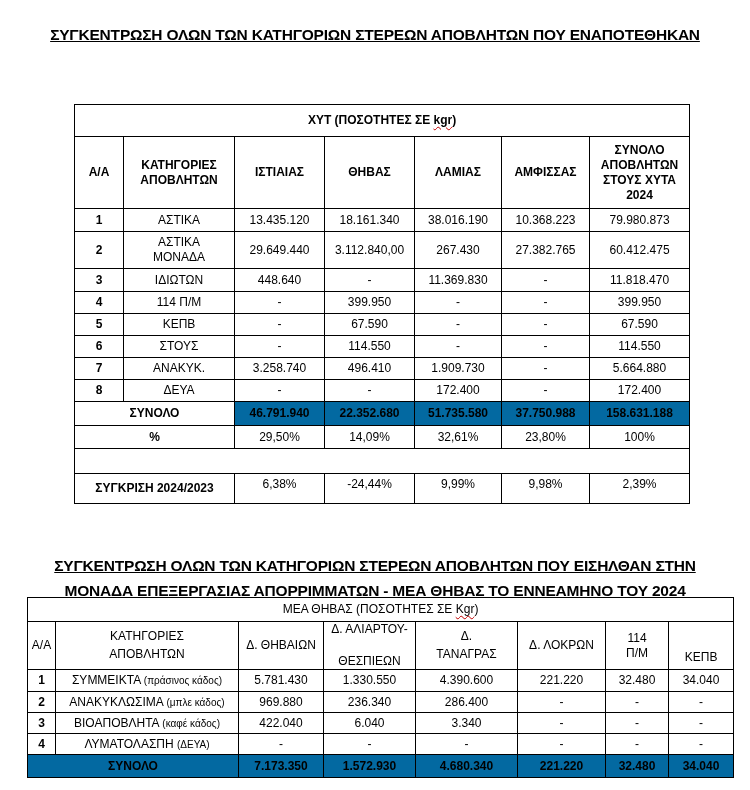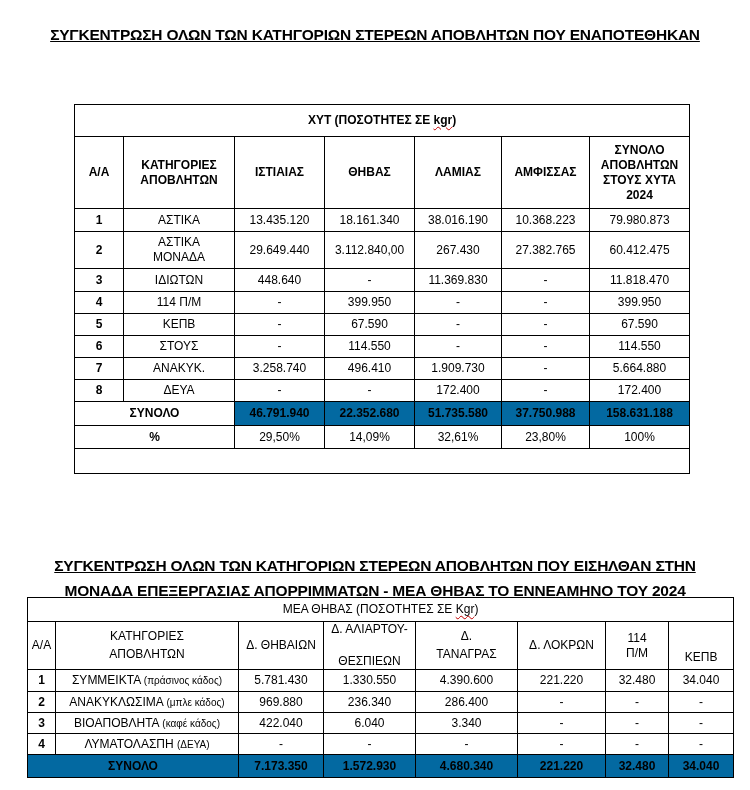--- a/index.html
+++ b/index.html
@@ -141,20 +141,28 @@
     <td colspan="2" class="b">%</td>
     <td>29,50%</td>
     <td>14,09%</td>
     <td>32,61%</td>
     <td>23,80%</td>
     <td>100%</td>
   </tr>
   <tr style="height:25px">
     <td colspan="7"></td>
   </tr>
+  <tr style="height:30px">
+    <td colspan="2" class="b">ΣΥΓΚΡΙΣΗ 2024/2023</td>
+    <td style="vertical-align:top;padding-top:3px">6,38%</td>
+    <td style="vertical-align:top;padding-top:3px">-24,44%</td>
+    <td style="vertical-align:top;padding-top:3px">9,99%</td>
+    <td style="vertical-align:top;padding-top:3px">9,98%</td>
+    <td style="vertical-align:top;padding-top:3px">2,39%</td>
+  </tr>
 </tbody>
   </table>
 
 <div id="title2" class="title">
   <div>ΣΥΓΚΕΝΤΡΩΣΗ ΟΛΩΝ ΤΩΝ ΚΑΤΗΓΟΡΙΩΝ ΣΤΕΡΕΩΝ ΑΠΟΒΛΗΤΩΝ ΠΟΥ ΕΙΣΗΛΘΑΝ ΣΤΗΝ</div>
   <div>ΜΟΝΑΔΑ ΕΠΕΞΕΡΓΑΣΙΑΣ ΑΠΟΡΡΙΜΜΑΤΩΝ - ΜΕΑ ΘΗΒΑΣ ΤΟ ΕΝΝΕΑΜΗΝΟ ΤΟΥ 2024</div>
 </div>
 
 <table id="t2">
   <colgroup>

